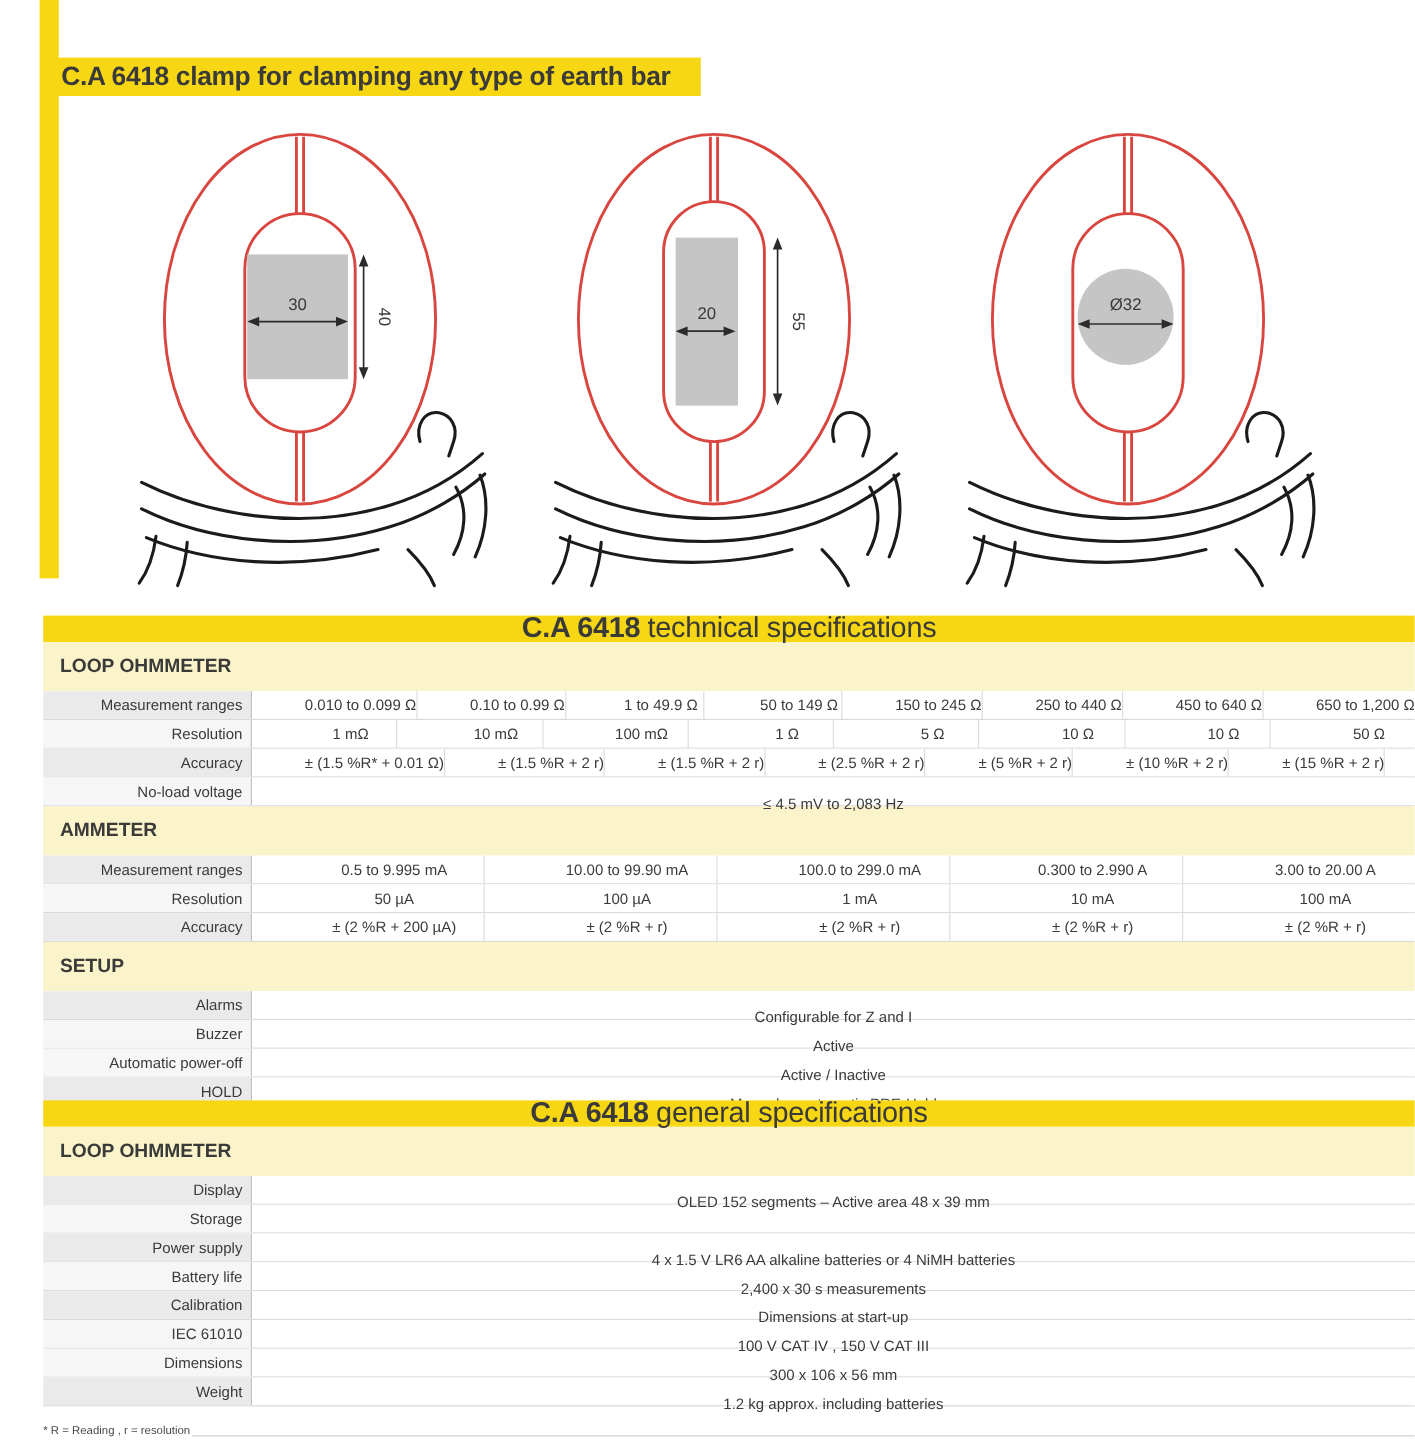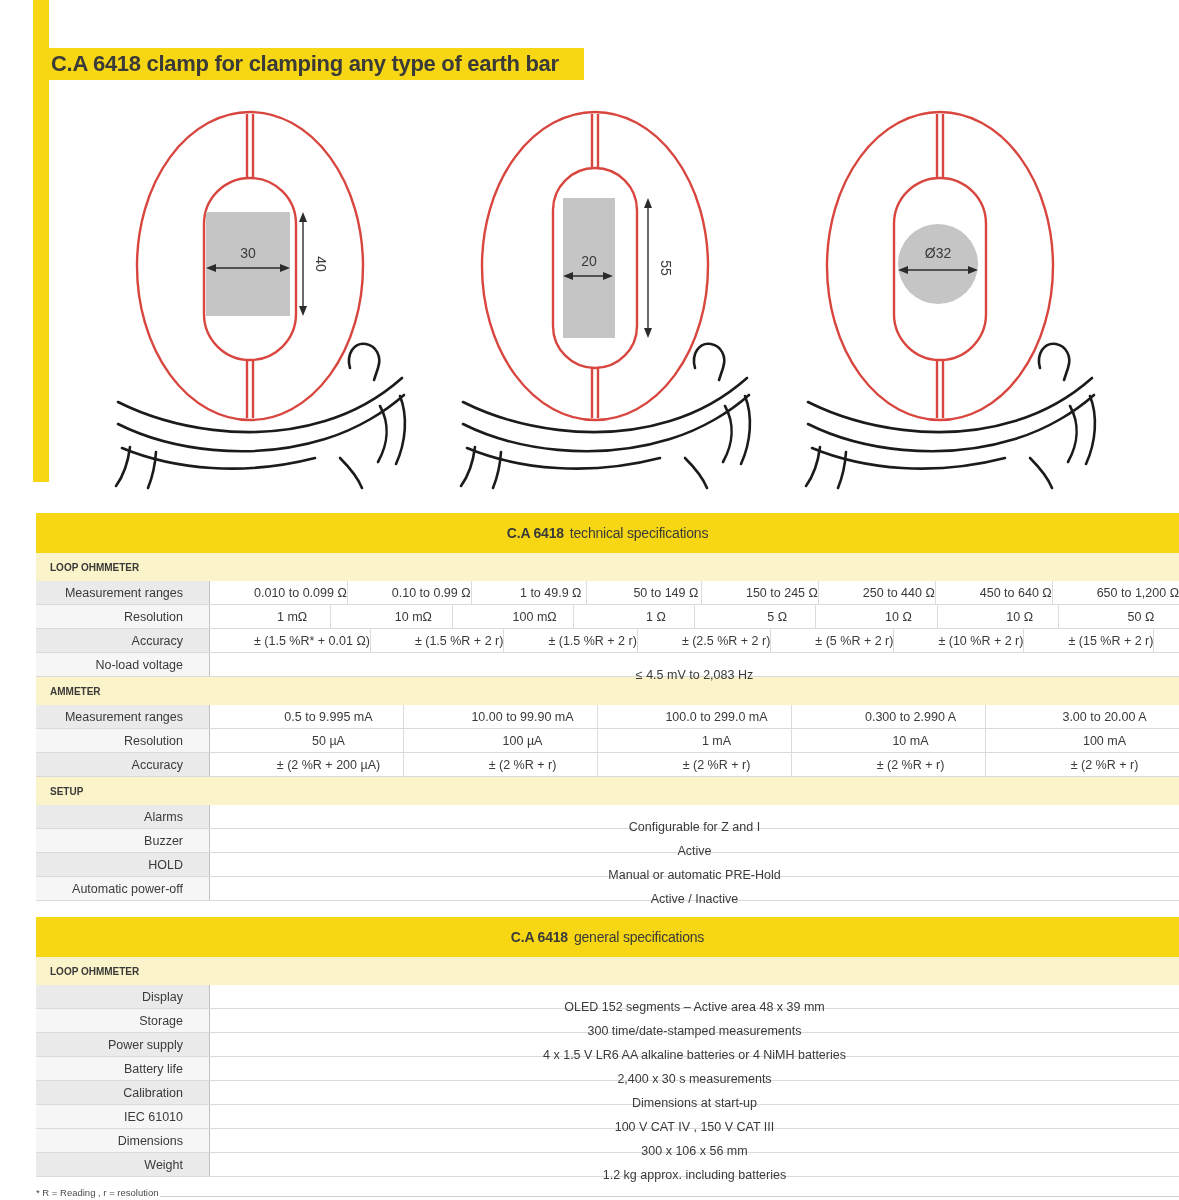--- a/index.html
+++ b/index.html
@@ -23,34 +23,34 @@
   .redfill{stroke:var(--red,#D8463F);stroke-width:2.4;fill:#ffffff;}
   .grayshape{fill:var(--gray-fill,#C5C5C5);}
   .dim line{stroke:#2b2b2b;stroke-width:1.4;}
   .dim polygon{fill:#2b2b2b;}
   .dim text{font-size:14px;fill:#3a3a39;font-family:"Liberation Sans",sans-serif;}
   
   .spec-table{position:absolute;left:36px;width:1143px;}
   #tech-table{top:513px;}
   #gen-table{top:917px;}
   .banner{
-    height:40px;background:var(--yellow,#F7D713);
+    height:22px;background:var(--yellow,#F7D713);
     display:flex;justify-content:center;align-items:center;
-    font-size:14px;letter-spacing:-0.2px;
+    font-size:24px;letter-spacing:-0.2px;
   }
   .banner .b{font-weight:bold;margin-right:6px;}
   .band{
-    height:28px;background:var(--pale-yellow,#FBF3C9);
+    height:41px;background:var(--pale-yellow,#FBF3C9);
     display:flex;align-items:center;padding-left:14px;box-sizing:border-box;
-    font-weight:bold;font-size:10px;
+    font-weight:bold;font-size:16px;
   }
   .spec-row{display:flex;height:24px;border-bottom:1px solid #DADADA;font-size:12.5px;box-sizing:border-box;background:#fff;}
   .spec-row .label{
     width:174px;flex:none;display:flex;align-items:center;justify-content:flex-end;
-    padding-right:26px;box-sizing:border-box;border-right:1px solid #C2C2C2;
+    padding-right:7px;box-sizing:border-box;border-right:1px solid #C2C2C2;
   }
   .zebra-a{background:var(--label-gray,#EAEAEA);}
   .zebra-b{background:var(--label-light,#F6F6F6);}
   .cells{flex:1;display:flex;min-width:0;}
   .cell-v{flex:1;display:flex;align-items:center;justify-content:center;border-right:1px solid #DCDCDC;white-space:nowrap;padding-left:44px;}
   .cell-v:last-child{border-right:none;}
   .merged{flex:1;display:flex;align-items:center;justify-content:center;white-space:nowrap;margin-top:20px;}
   .footnote{position:absolute;left:36px;top:1187px;font-size:9.5px;color:#4a4a49;}
   .bottom-line{position:absolute;left:160px;top:1196px;width:1019px;height:1px;background:#CFCFCF;}
 </style>
@@ -248,52 +248,49 @@
           <div class="merged">Configurable for Z and I</div>
         </div>
       </div>
       <div class="spec-row">
         <div class="label zebra-b">Buzzer</div>
         <div class="cells">
           <div class="merged">Active</div>
         </div>
       </div>
       <div class="spec-row">
+        <div class="label zebra-b">Automatic power-off</div>
+        <div class="cells">
+          <div class="merged">Active / Inactive</div>
+        </div>
+      </div>
+      <div class="spec-row">
         <div class="label zebra-a">HOLD</div>
         <div class="cells">
           <div class="merged">Manual or automatic PRE-Hold</div>
-        </div>
-      </div>
-      <div class="spec-row">
-        <div class="label zebra-b">Automatic power-off</div>
-        <div class="cells">
-          <div class="merged">Active / Inactive</div>
         </div>
       </div>
     </div>
 </div>
 
 <div id="gen-table" class="spec-table">
   <div class="banner">
     <span class="b">C.A 6418</span>
     <span>general specifications</span>
   </div>
   <div id="gen-body">
       <div class="band">LOOP OHMMETER</div>
       <div class="spec-row">
         <div class="label zebra-a">Display</div>
         <div class="cells">
           <div class="merged">OLED 152 segments – Active area 48 x 39 mm</div>
         </div>
       </div>
       <div class="spec-row">
         <div class="label zebra-b">Storage</div>
-        <div class="cells">
-          <div class="merged">300 time/date-stamped measurements</div>
-        </div>
       </div>
       <div class="spec-row">
         <div class="label zebra-a">Power supply</div>
         <div class="cells">
           <div class="merged">4 x 1.5 V LR6 AA alkaline batteries or 4 NiMH batteries</div>
         </div>
       </div>
       <div class="spec-row">
         <div class="label zebra-b">Battery life</div>
         <div class="cells">

